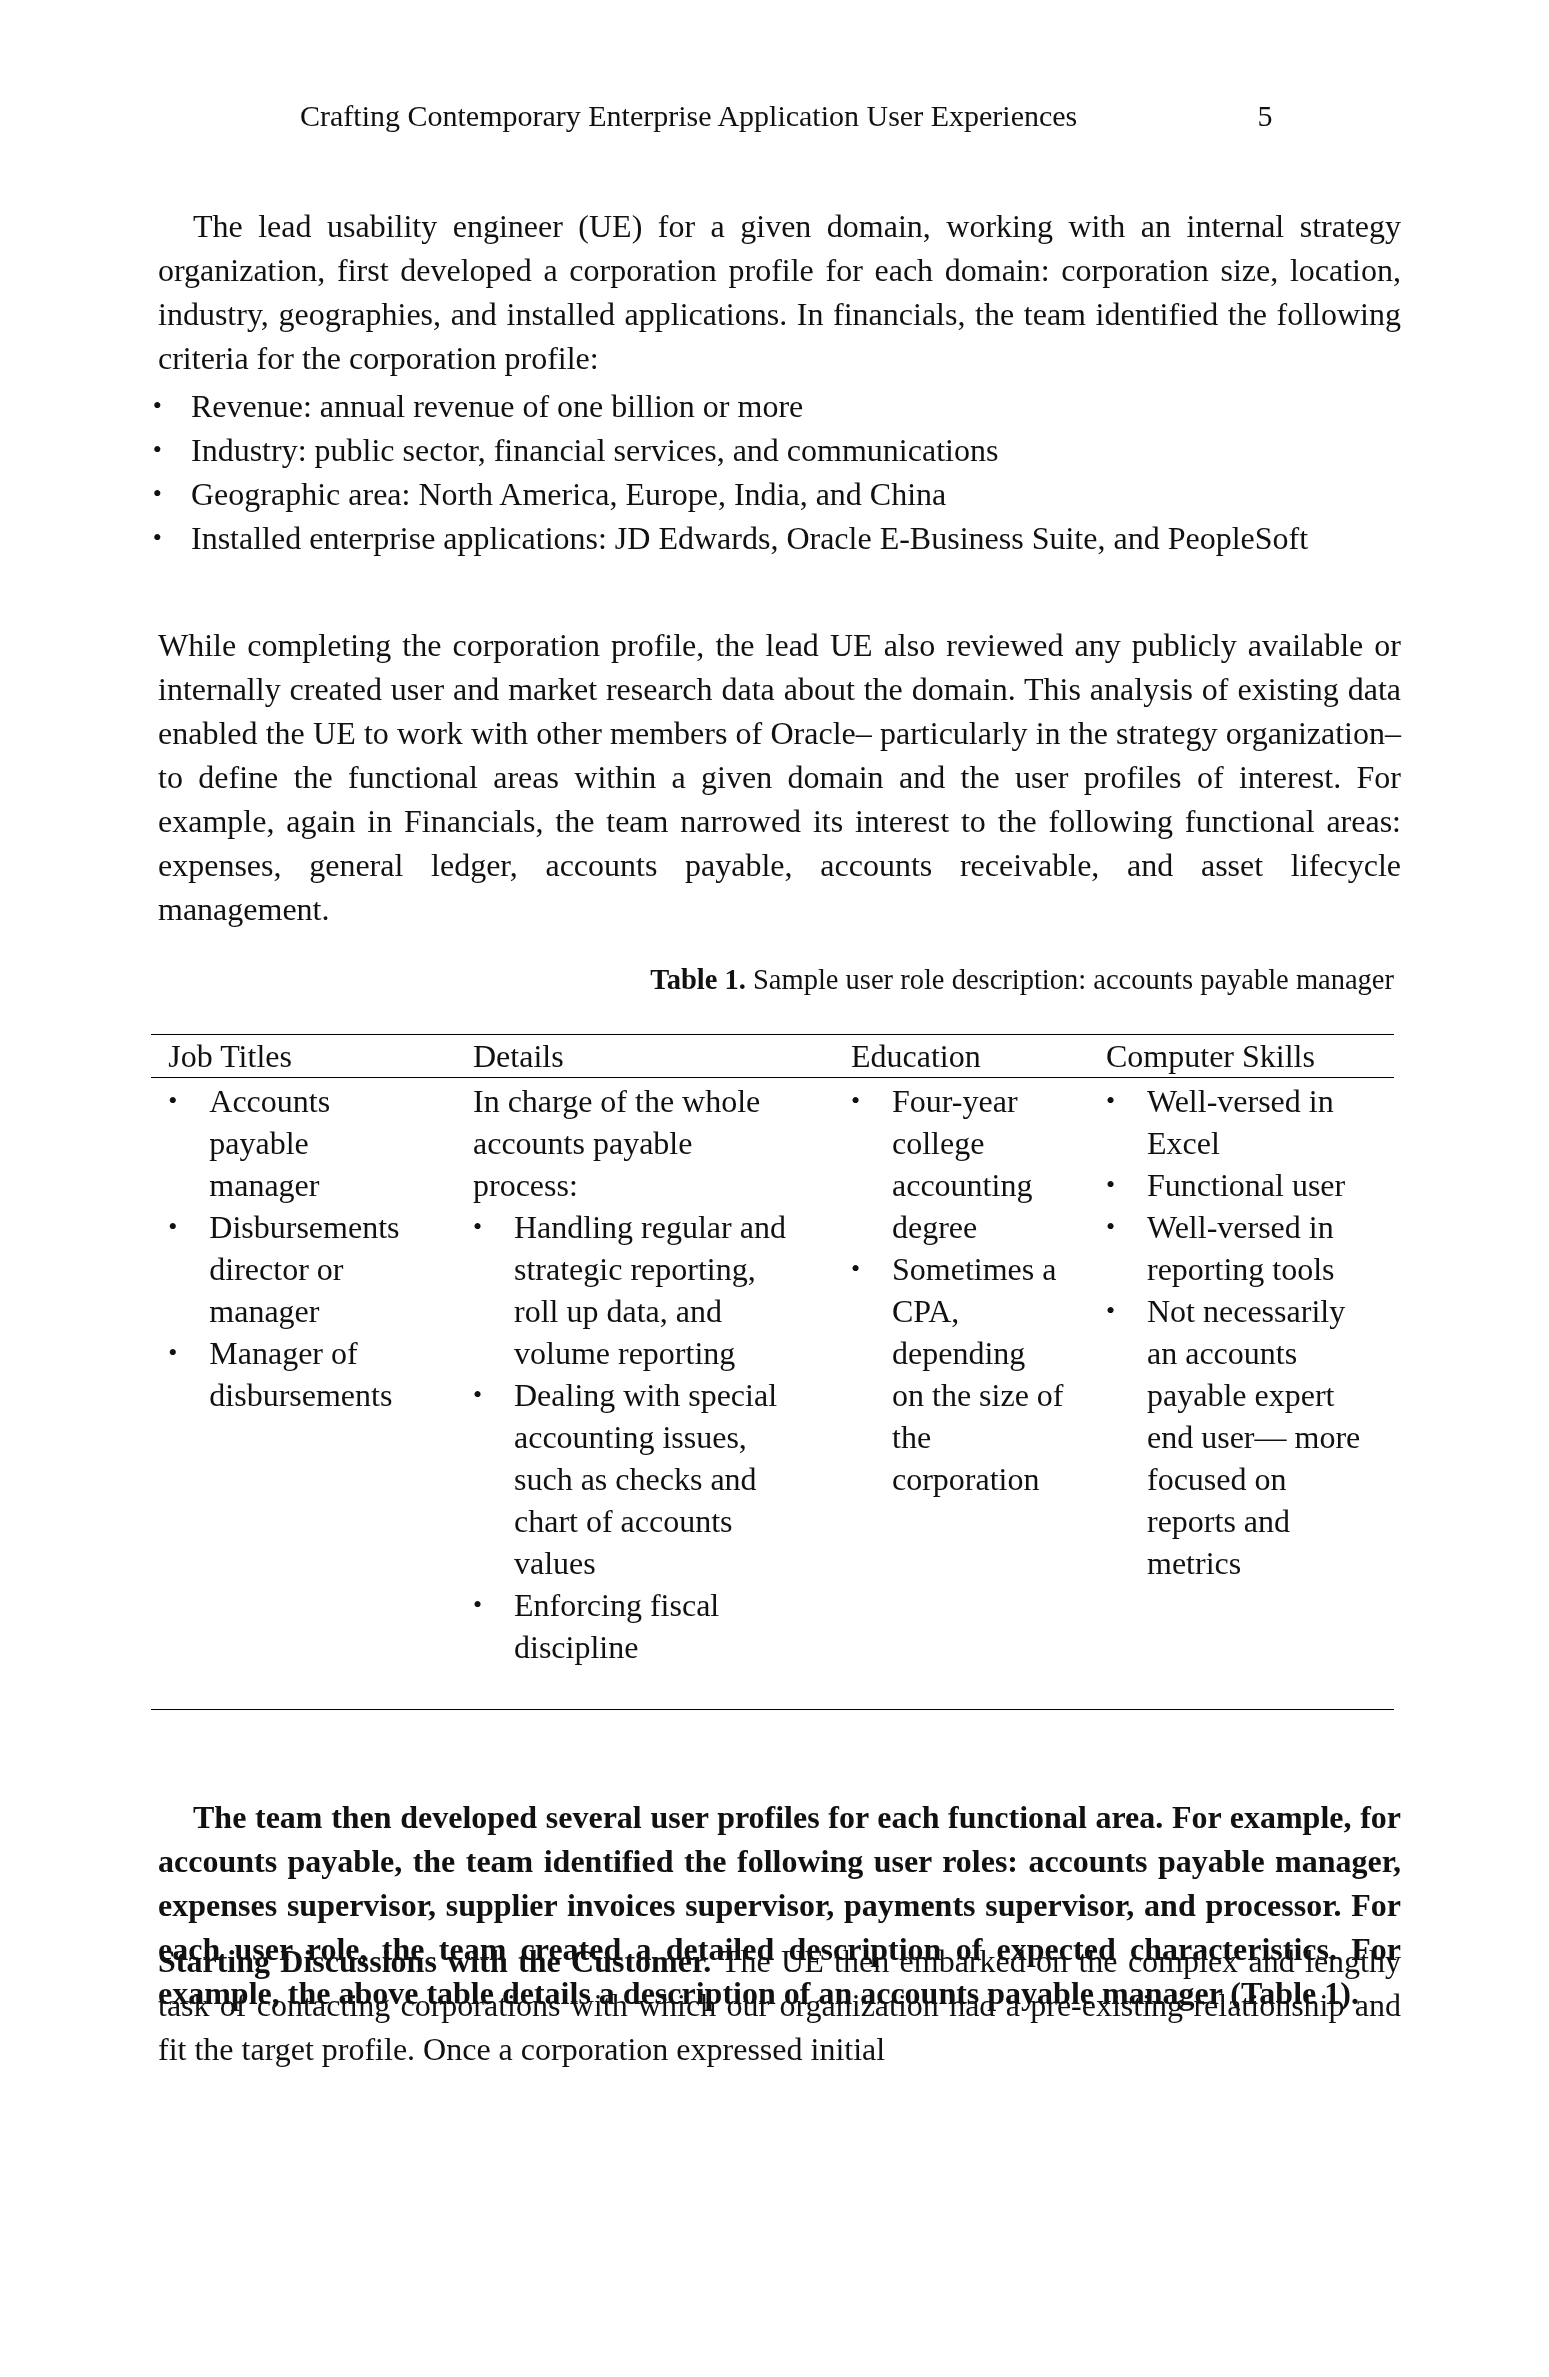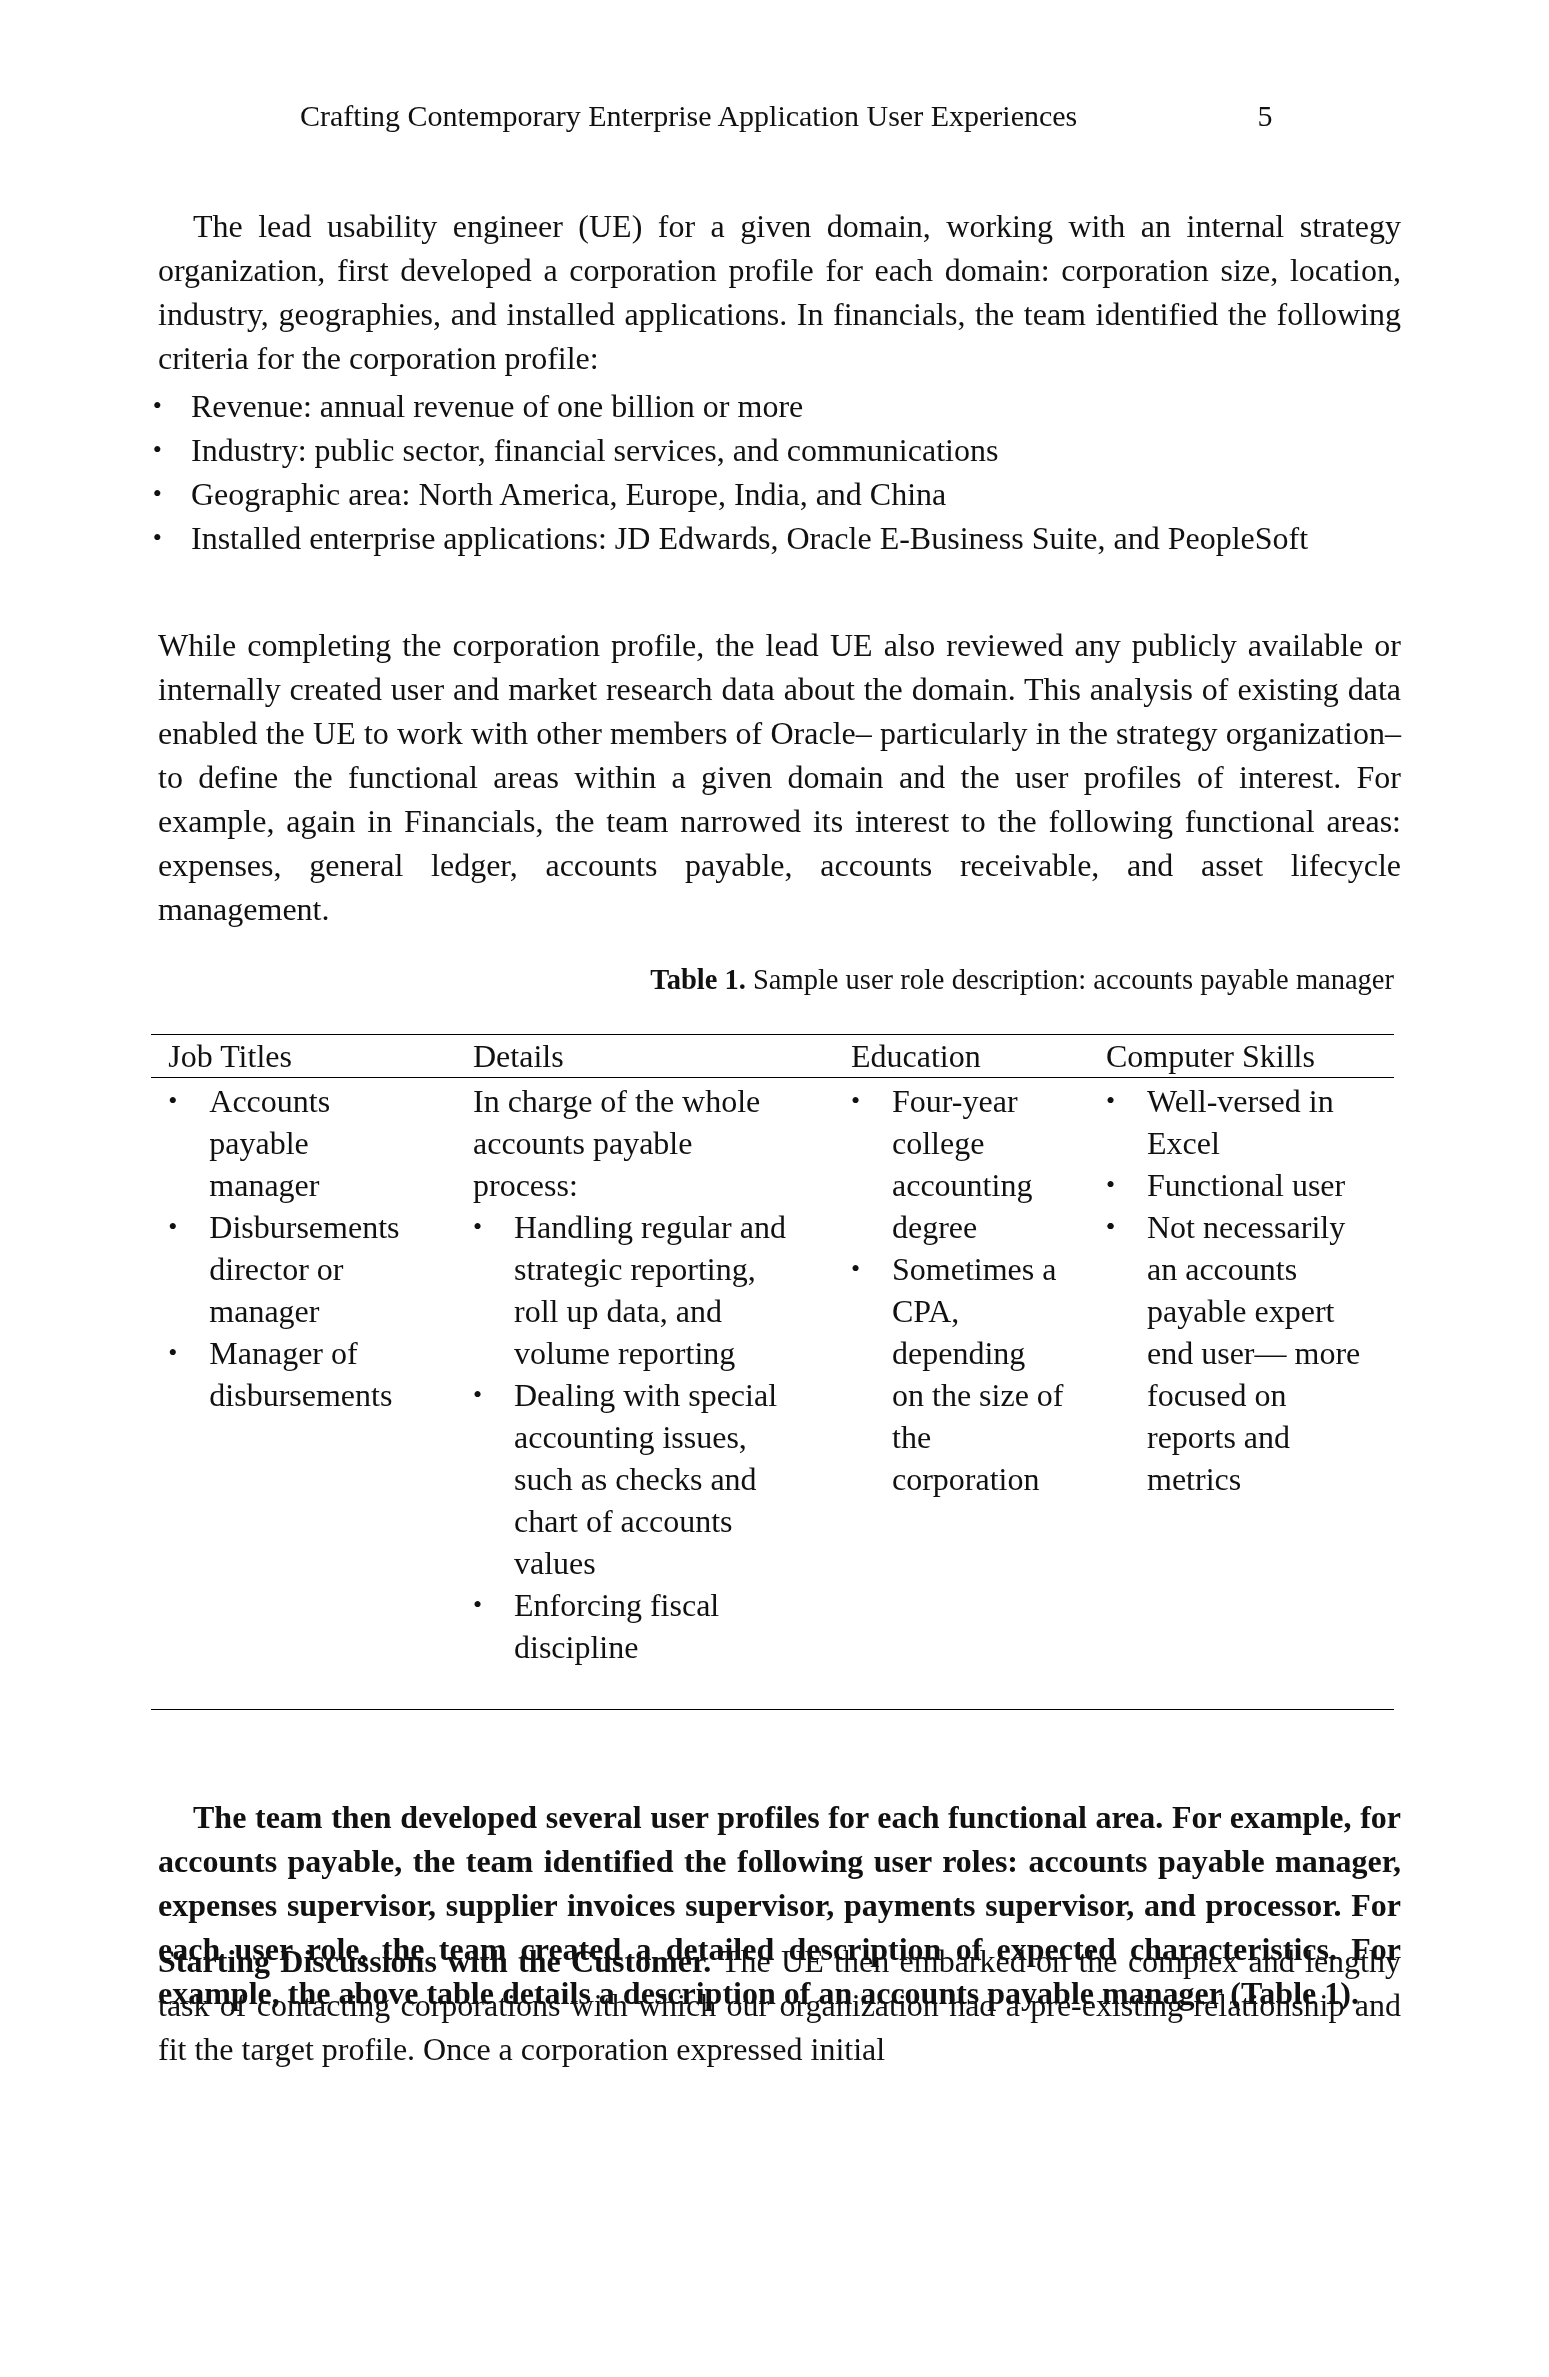--- a/index.html
+++ b/index.html
@@ -131,21 +131,21 @@
       <div class="col col-edu">
         <ul>
           <li><span class="dot">•</span><span style="display:inline-block;width:173px">Four-year college accounting degree</span></li>
           <li><span class="dot">•</span><span style="display:inline-block;width:173px">Sometimes a CPA, depending on the size of the corporation</span></li>
         </ul>
       </div>
       <div class="col col-skills">
         <ul>
           <li><span class="dot">•</span><span style="display:inline-block;width:233px">Well-versed in Excel</span></li>
           <li><span class="dot">•</span><span style="display:inline-block;width:251px">Functional user</span></li>
-          <li><span class="dot">•</span></li>
+          <li><span class="dot">•</span><span style="display:inline-block;width:233px">Well-versed in reporting tools</span></li>
           <li><span class="dot">•</span><span style="display:inline-block;width:233px">Not necessarily an accounts payable expert end user— more focused on reports and metrics</span></li>
         </ul>
       </div>
     </div>
   </div>
 
   <p class="para3 indent">The team then developed several user profiles for each functional area.  For example, for accounts payable, the team identified the following user roles: accounts payable manager, expenses supervisor, supplier invoices supervisor, payments supervisor, and processor.  For each user role, the team created a detailed description of expected characteristics. For example, the above table details a description of an accounts payable manager (Table 1).</p>
 
   <p class="para4"><b>Starting Discussions with the Customer.</b><span>  The UE then embarked on the complex and lengthy task of contacting corporations with which our organization had a pre-existing relationship and fit the target profile.  Once a corporation expressed initial</span></p>
 

